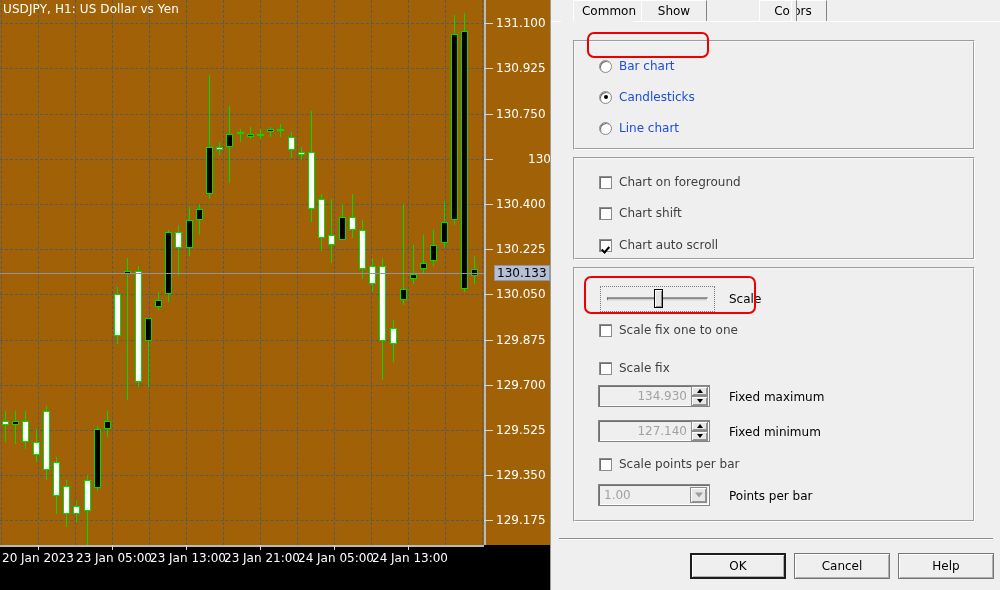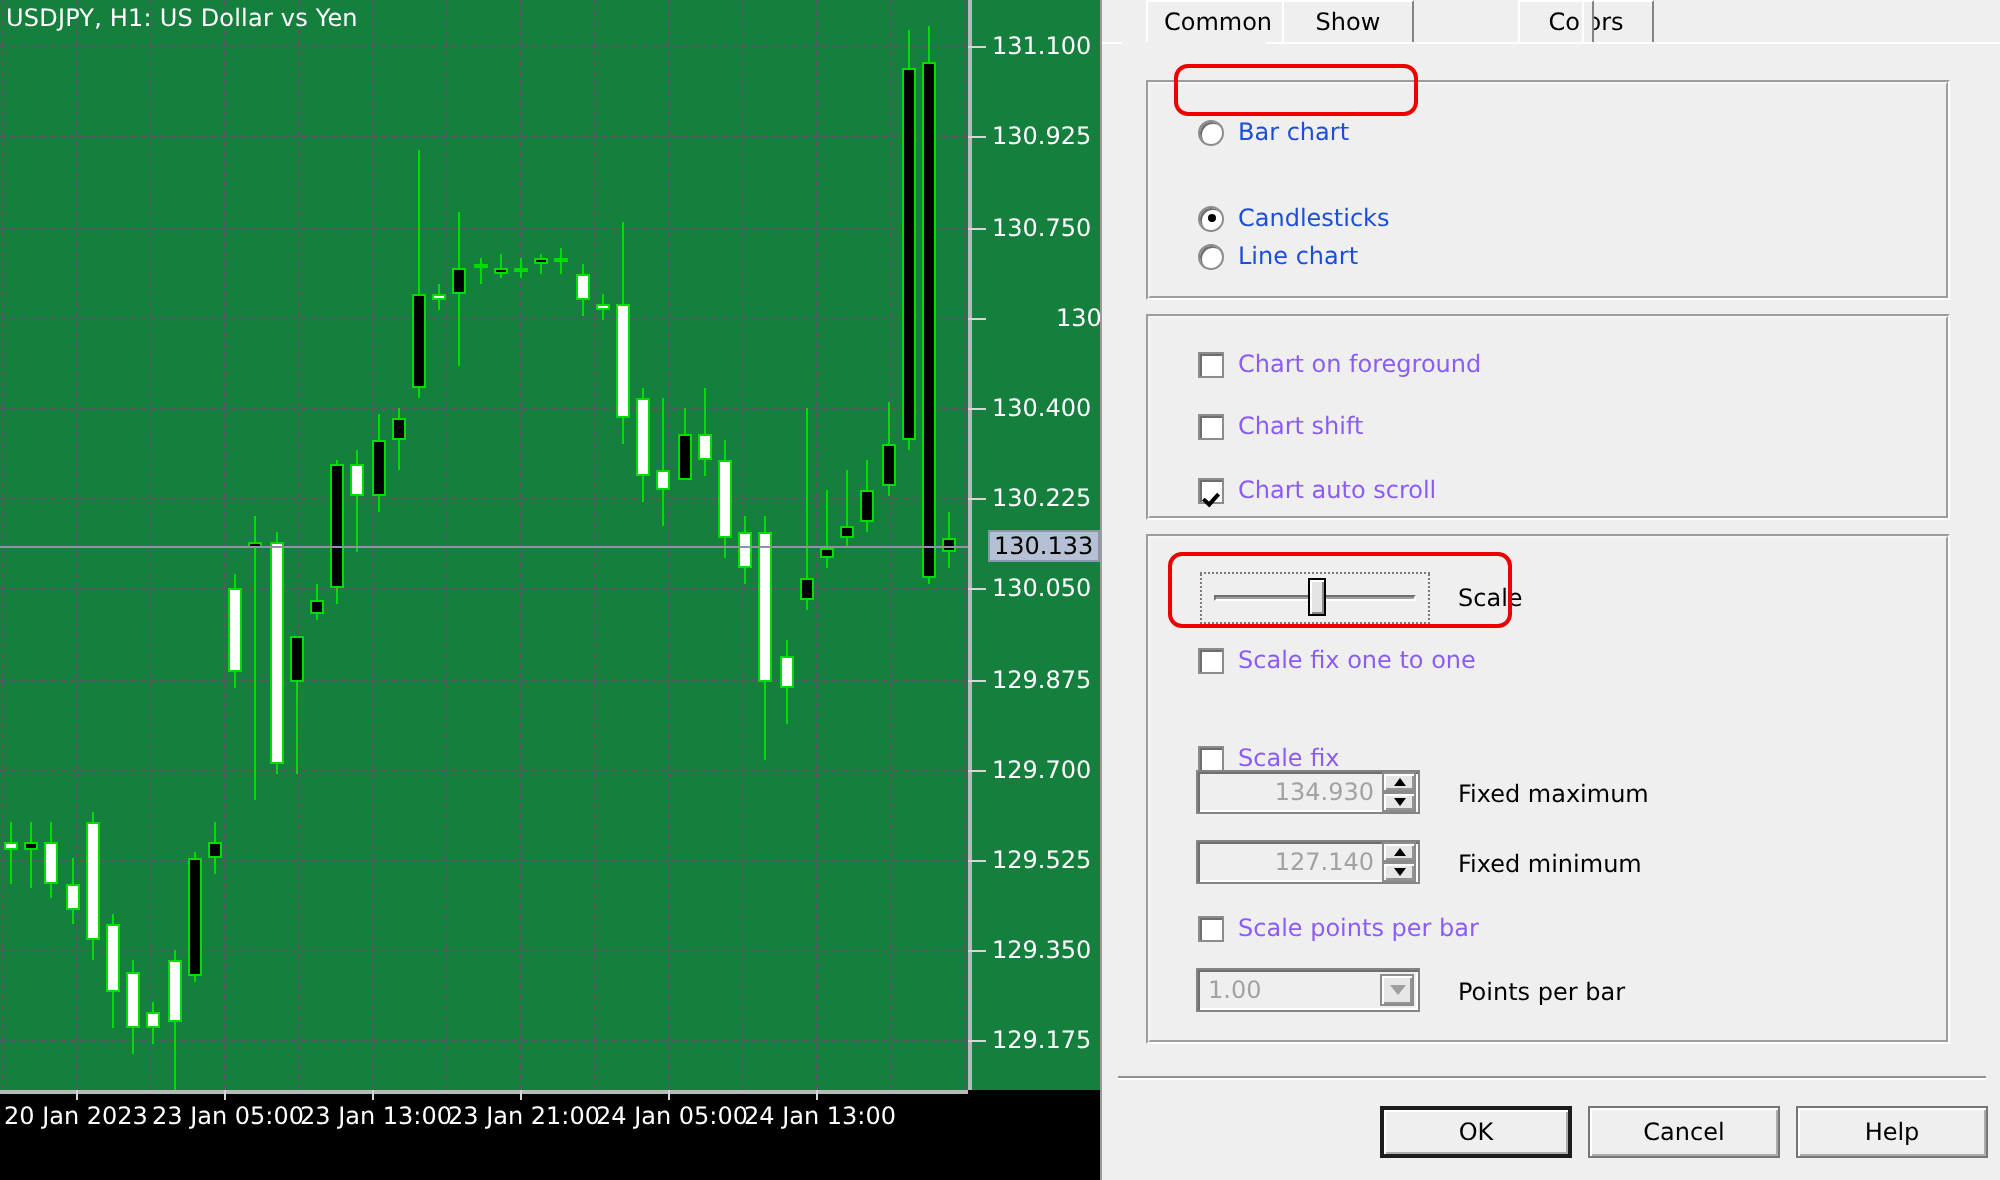--- a/index.html
+++ b/index.html
@@ -15,21 +15,21 @@
   
   #chart-pane {
     position: absolute; left: 0; top: 0;
     width: 550px; height: 590px;
     background: #000000;
     overflow: hidden;
   }
   #chart-plot {
     position: absolute; left: 0; top: 0;
     width: 550px; height: 545px;
-    background: #15803d;
+    background: #a16207;
     overflow: hidden;
   }
   .grid-v {
     position: absolute; top: 0; bottom: 0; width: 0;
     border-left: 1px dashed #545a62;
   }
   .grid-h {
     position: absolute; left: 0; right: 66px; height: 0;
     border-top: 1px dashed #545a62;
   }
@@ -161,21 +161,21 @@
   .radio-mark.on::after {
     content: ""; position: absolute;
     left: 3.5px; top: 3.5px; width: 4px; height: 4px;
     border-radius: 50%; background: #000;
   }
   .radio-label { margin-left: 7px; white-space: nowrap; }
 
   
   .check-row {
     position: absolute; display: flex; align-items: center; height: 16px;
-    font-size: 12px; color: #8b5cf6; cursor: default;
+    font-size: 12px; color: #404040; cursor: default;
   }
   .check-mark {
     width: 13px; height: 13px; background: #ffffff;
     border: 1px solid #8c8c8c;
     box-shadow: inset 1px 1px 0 #6e6e6e, inset -1px -1px 0 #fdfdfd;
     position: relative; flex: none;
   }
   .check-mark.on::after {
     content: "";
     position: absolute; left: 3px; top: 5px;
@@ -486,21 +486,21 @@
         <div class="tab" style="left: 230px; width: 6px;"></div>
       </div>
     <div id="tab-underline"></div>
 
     <div class="groupbox" style="left:22px; top:40px; width:402px; height:110px;">
       <div class="groupbox-inner"></div>
       <div class="radio-row" style="left:25px; top:17px;">
         <span class="radio-mark"></span>
         <span class="radio-label">Bar chart</span>
       </div>
-      <div class="radio-row" style="left:25px; top:48px;margin-top:12px;">
+      <div class="radio-row" style="left:25px; top:48px;">
         <span class="radio-mark on"></span>
         <span class="radio-label">Candlesticks</span>
       </div>
       <div class="radio-row" style="left:25px; top:79px;">
         <span class="radio-mark"></span>
         <span class="radio-label">Line chart</span>
       </div>
     </div>
     <div class="redbox" style="left:36px; top:32px; width:122px; height:26px;"></div>
 
@@ -526,21 +526,21 @@
       <div id="slider-wrap" style="left:26px; top:18px; width:115px; height:26px;">
         <div id="slider-track"></div>
         <div id="slider-thumb" style="left: 53px;"></div>
       </div>
       <div class="plain-label" style="left:155px; top:24px;">Scale</div>
 
       <div class="check-row" style="left:25px; top:54px;">
         <span class="check-mark"></span>
         <span class="check-label">Scale fix one to one</span>
       </div>
-      <div class="check-row" style="left:25px; top:103px;">
+      <div class="check-row" style="left:25px; top:92px;">
         <span class="check-mark"></span>
         <span class="check-label">Scale fix</span>
       </div>
 
       <div class="spin-edit" style="left:24px; top:117px; width:112px; height:22px;">
         <span class="spin-value">134.930</span>
         <span class="spin-btns">
           <span class="spin-btn up"></span>
           <span class="spin-btn down"></span>
         </span>

